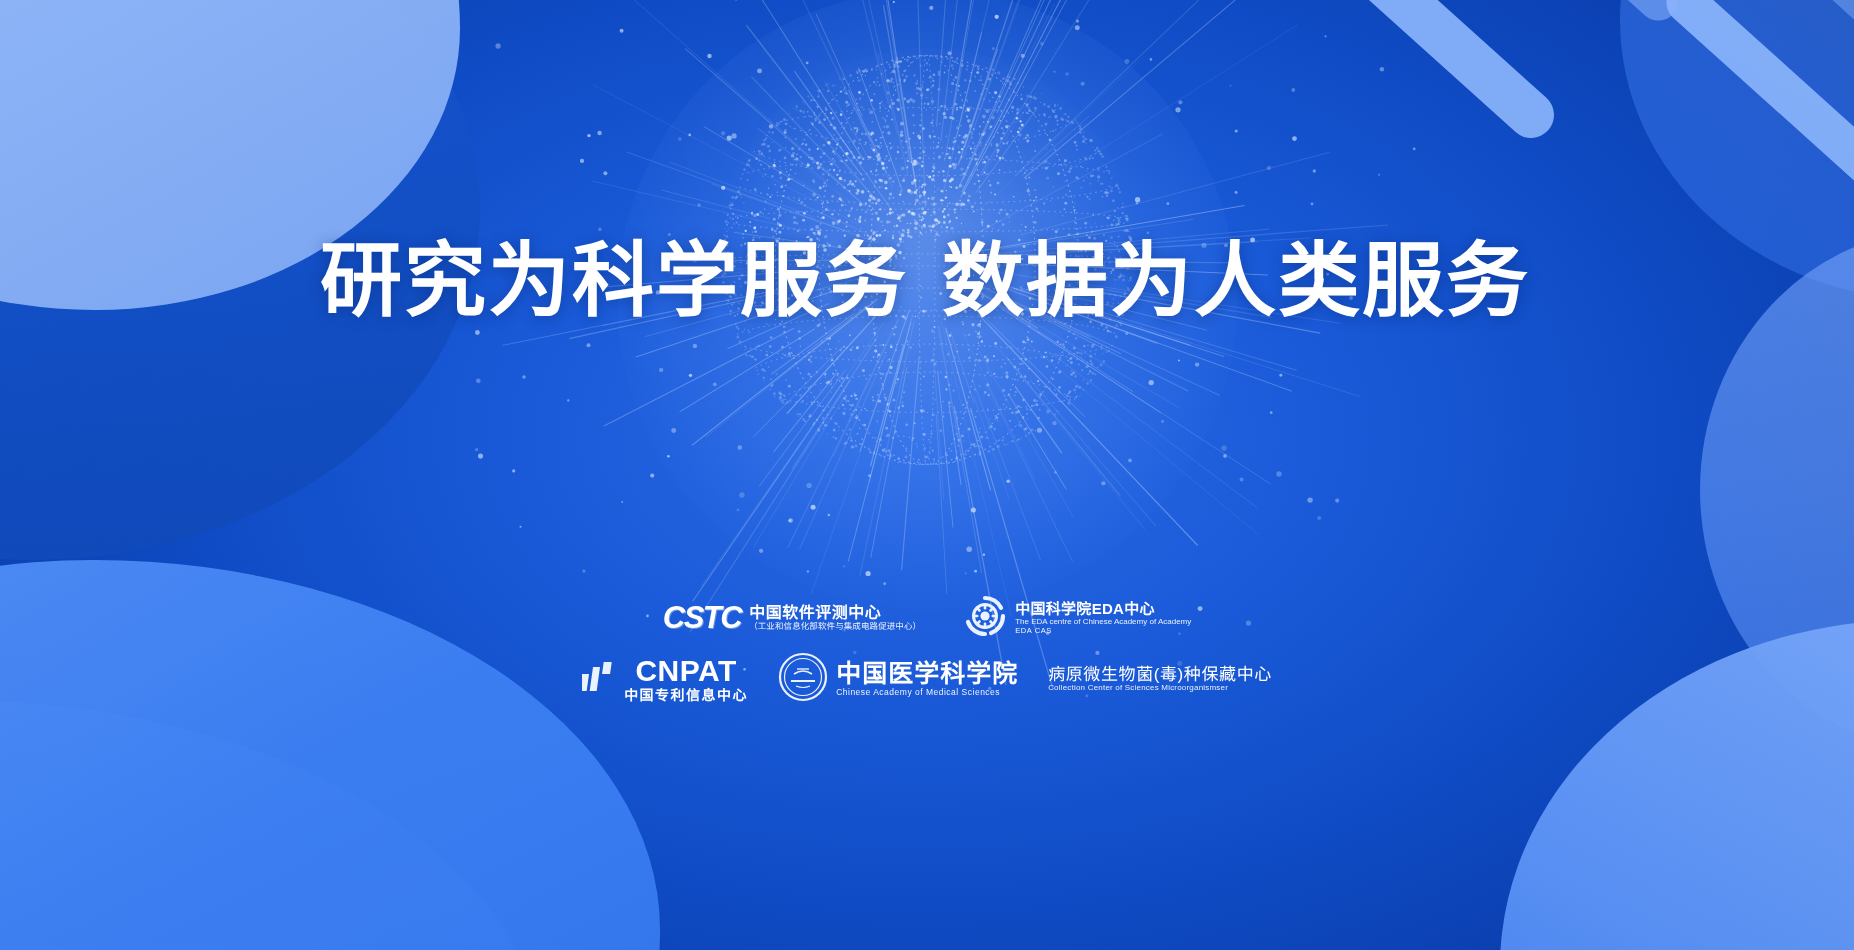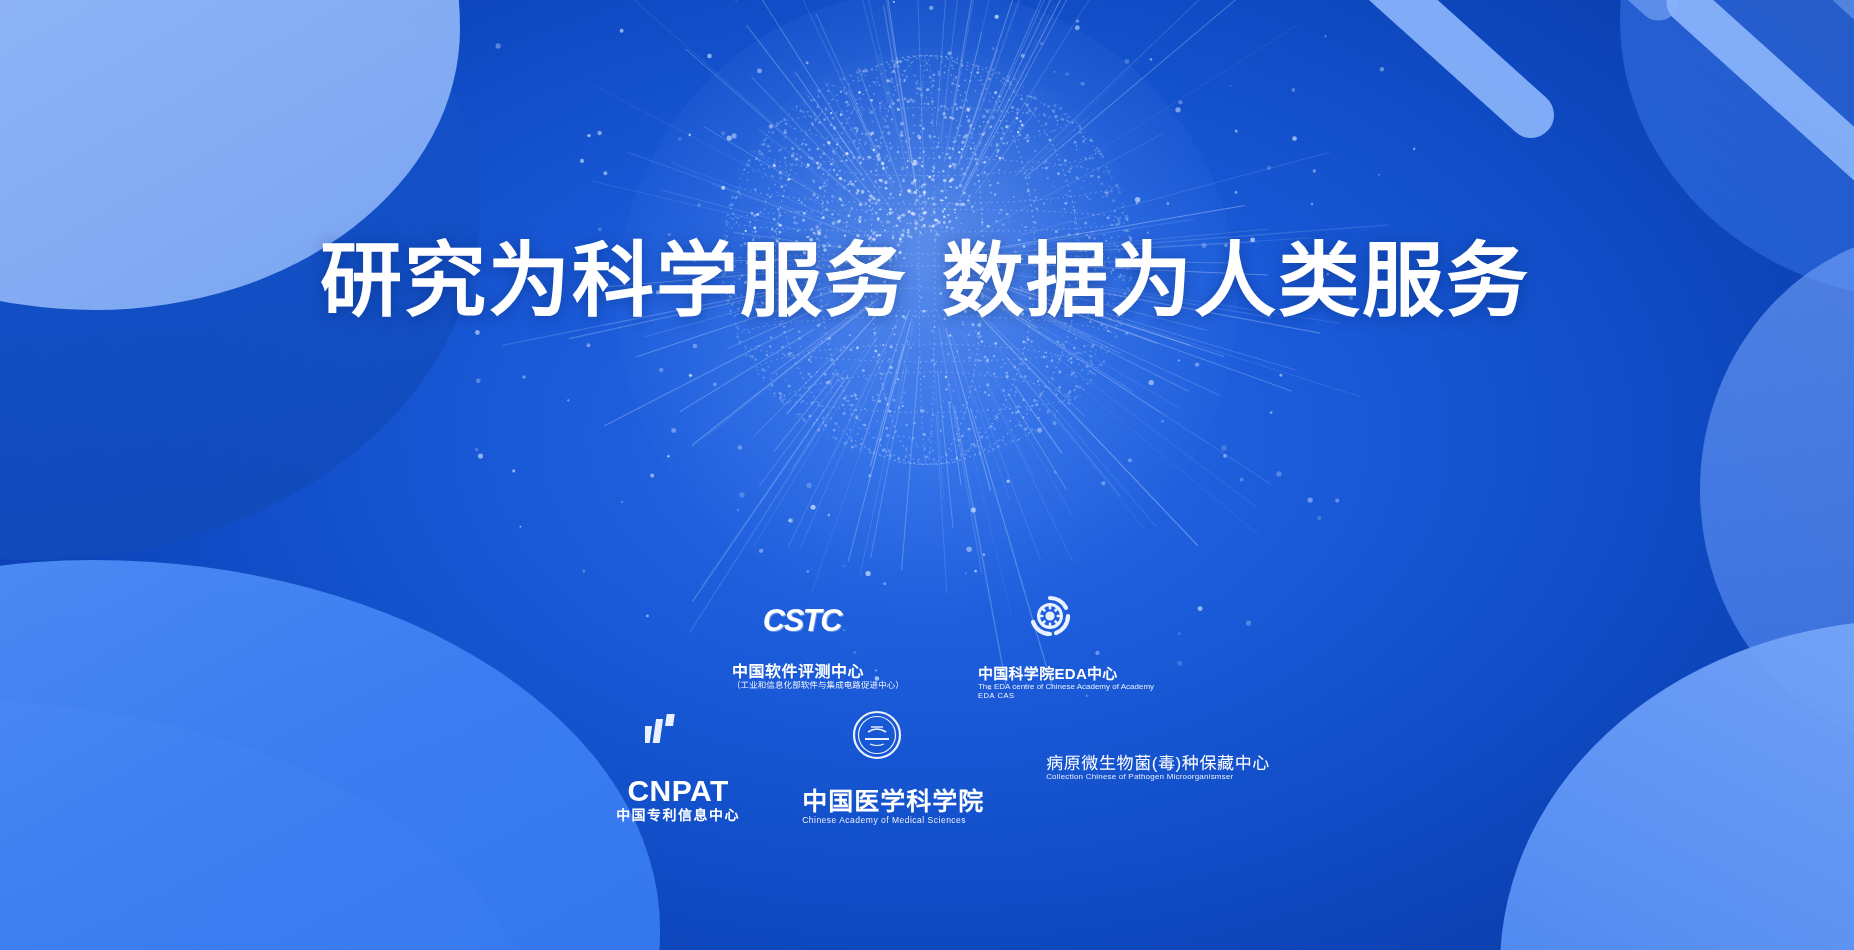--- a/index.html
+++ b/index.html
@@ -106,22 +106,22 @@
 
   
   .logos{
     position:absolute;left:0;right:0;top:594px;
     display:flex;flex-direction:column;align-items:center;gap:10px;
   }
   .logo-row{display:flex;align-items:center;justify-content:center;}
   .logo-row.row1{gap:42px;}
   .logo-row.row2{gap:30px;}
 
-  .logo{display:flex;align-items:center;gap:24px;color:#fff;flex-direction:column;}
-  .logo .txt{display:flex;flex-direction:column;justify-content:center;line-height:1.12;margin-left:32px;}
+  .logo{display:flex;align-items:center;gap:8px;color:#fff;}
+  .logo .txt{display:flex;flex-direction:column;justify-content:center;line-height:1.12;}
 
   .cstc-mark{
     font-size:31px;font-weight:bold;font-style:italic;color:#fff;
     letter-spacing:-1.5px;
     text-shadow:1px 1px 0 rgba(255,255,255,.35);
   }
   .cstc-cn{font-size:16px;font-weight:bold;letter-spacing:.5px;}
   .cstc-sub{font-size:8.5px;opacity:.92;letter-spacing:.1px;white-space:nowrap;}
 
   .eda-cn{font-size:15px;font-weight:bold;letter-spacing:.3px;}
@@ -2521,20 +2521,20 @@
         </span>
         <span class="txt">
           <span class="cams-cn">中国医学科学院</span>
           <span class="cams-en">Chinese Academy of Medical Sciences</span>
         </span>
       </div>
 
       <div class="logo">
         <span class="txt">
           <span class="path-cn">病原微生物菌(毒)种保藏中心</span>
-          <span class="path-en">Collection Chinese of Pathogen Microorganismser</span>
+          <span class="path-en">Collection Center of Sciences Microorganismser</span>
         </span>
       </div>
 
     </div>
   </div>
 
 </div>
 
 </body></html>

